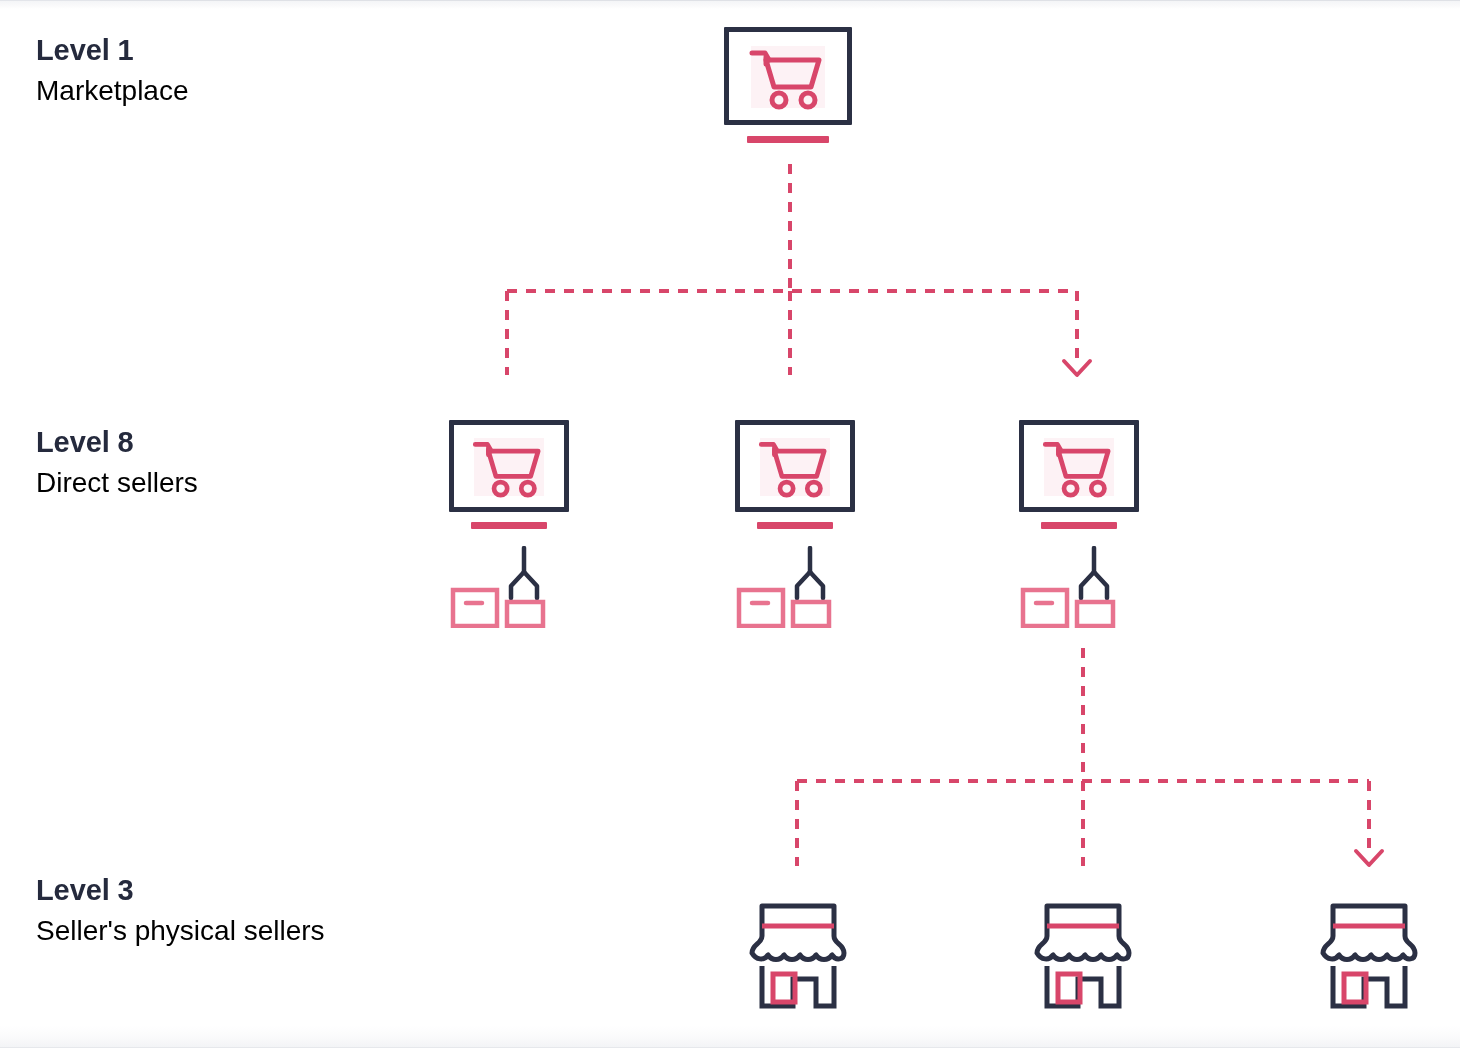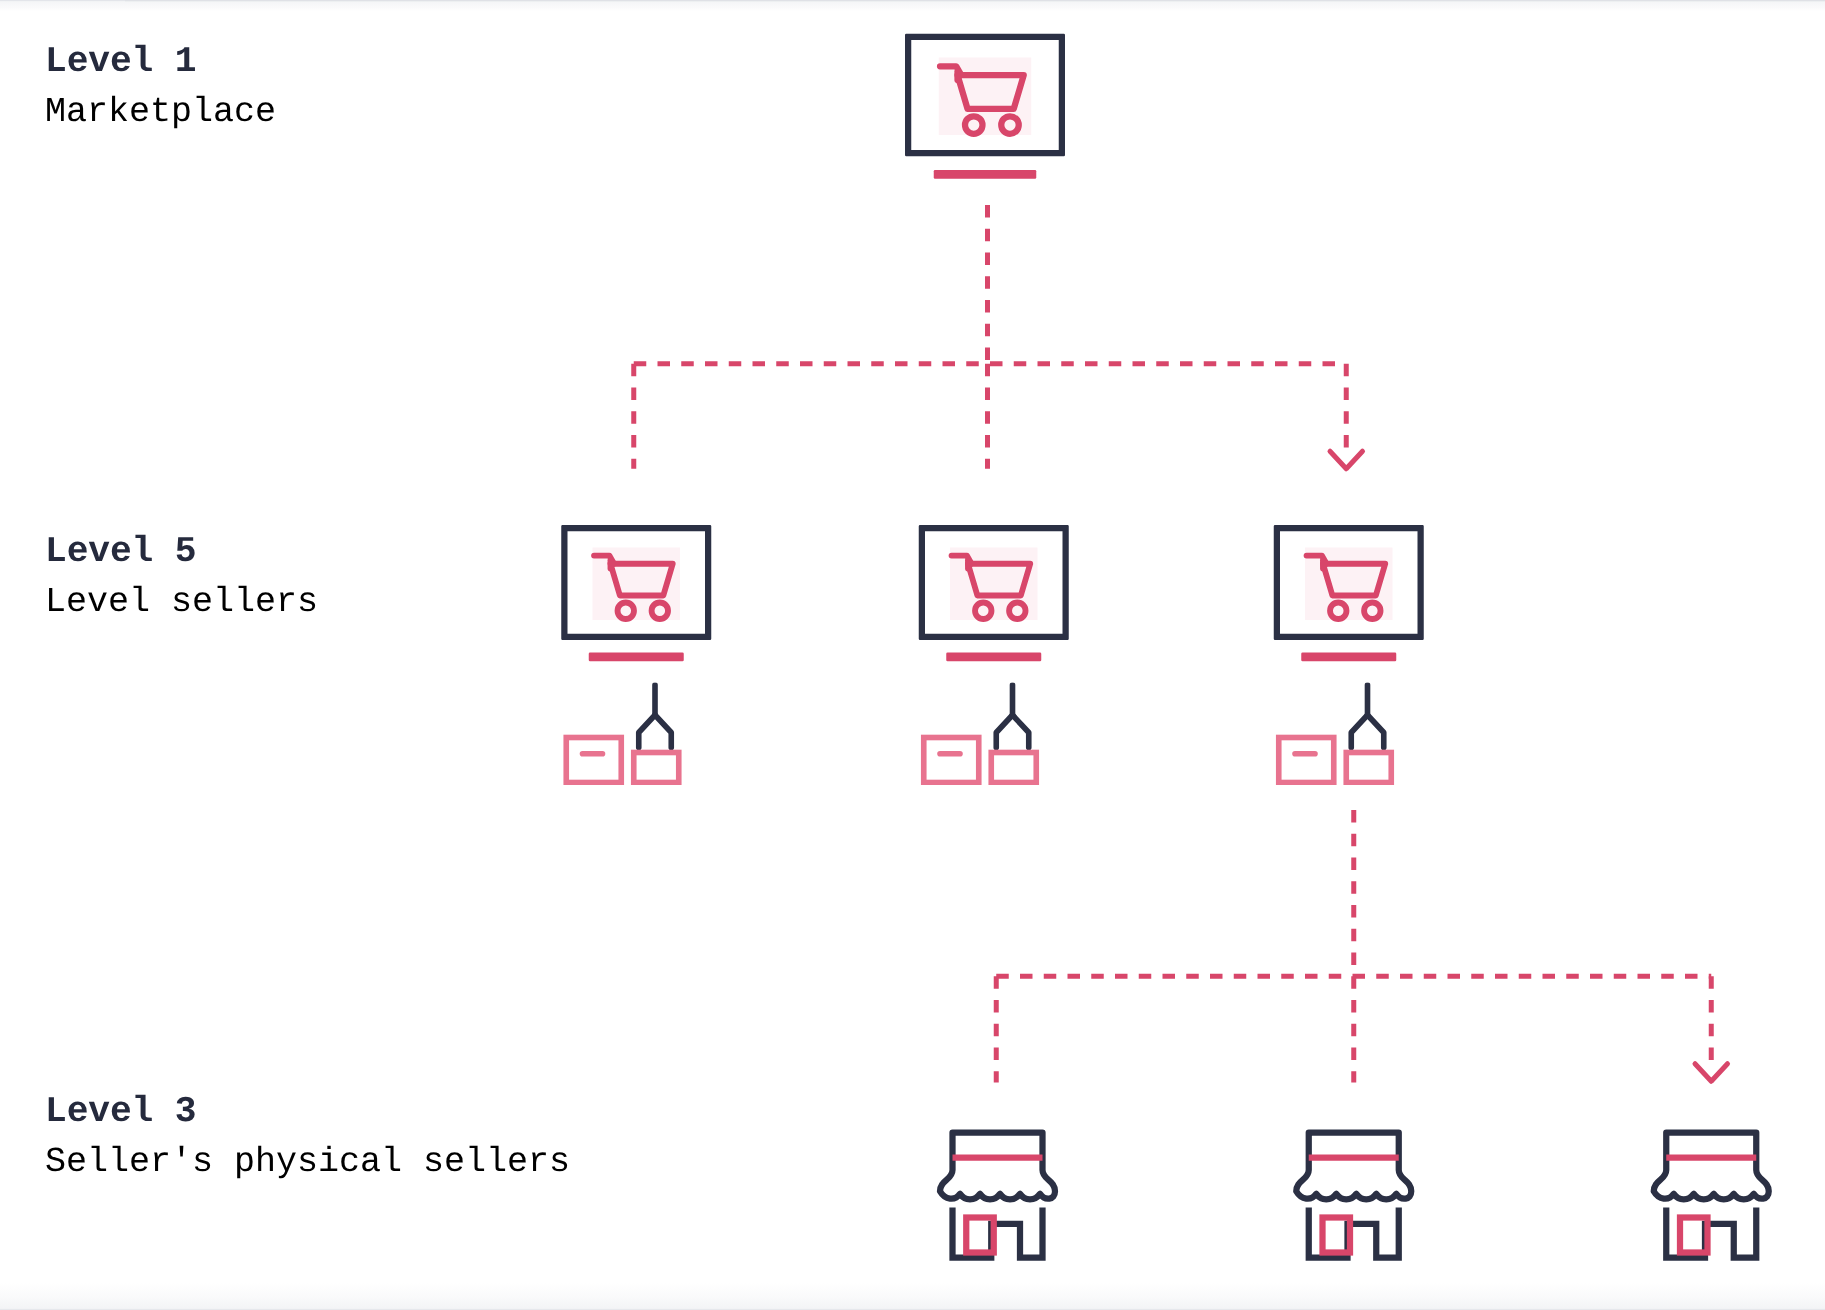--- a/index.html
+++ b/index.html
@@ -28,21 +28,21 @@
   }
   .chrome-bottom {
     position: absolute; left: 0; bottom: 0;
     width: 1460px; height: 22px;
     background: linear-gradient(to bottom, #ffffff 0%, #fafafb 55%, #f3f4f6 100%);
     border-bottom: 1px solid #e6e8ec;
   }
 
   .canvas {
     position: absolute; left: 0; top: 0;
-    width: 1460px; height: 1048px; font-family: Liberation Mono, monospace;
+    width: 1460px; height: 1048px;
   }
 
   
   .connectors {
     position: absolute; left: 0; top: 0;
     width: 1460px; height: 1048px;
     pointer-events: none;
   }
 
   
@@ -174,22 +174,22 @@
             <circle cx="32" cy="56" r="7"></circle>
             <circle cx="61" cy="56" r="7"></circle>
           </g>
         </svg>
       </div>
       <div class="monitor-stand"></div>
     </div>
   </div>
 
   <div class="label-block" id="lbl2">
-    <div class="label-title">Level 5</div>
-    <div class="label-sub">Level sellers</div>
+    <div class="label-title">Level 8</div>
+    <div class="label-sub">Direct sellers</div>
   </div>
 
   <div class="node node-l2" id="node-l2-a">
     <div class="monitor-wrap">
       <div class="monitor">
         <div class="cart-bg" style="left:20px; top:13px; width:70px; height:58px;"></div>
         <svg class="cart-svg" style="left:16px; top:11px;" width="80" height="62" viewBox="0 0 84 66">
           <g fill="none" stroke="#d8466a" stroke-width="5" stroke-linecap="round" stroke-linejoin="round">
             <path d="M 5 9 L 18 9 L 22 16"></path>
             <path d="M 19 13 L 19 20"></path>

